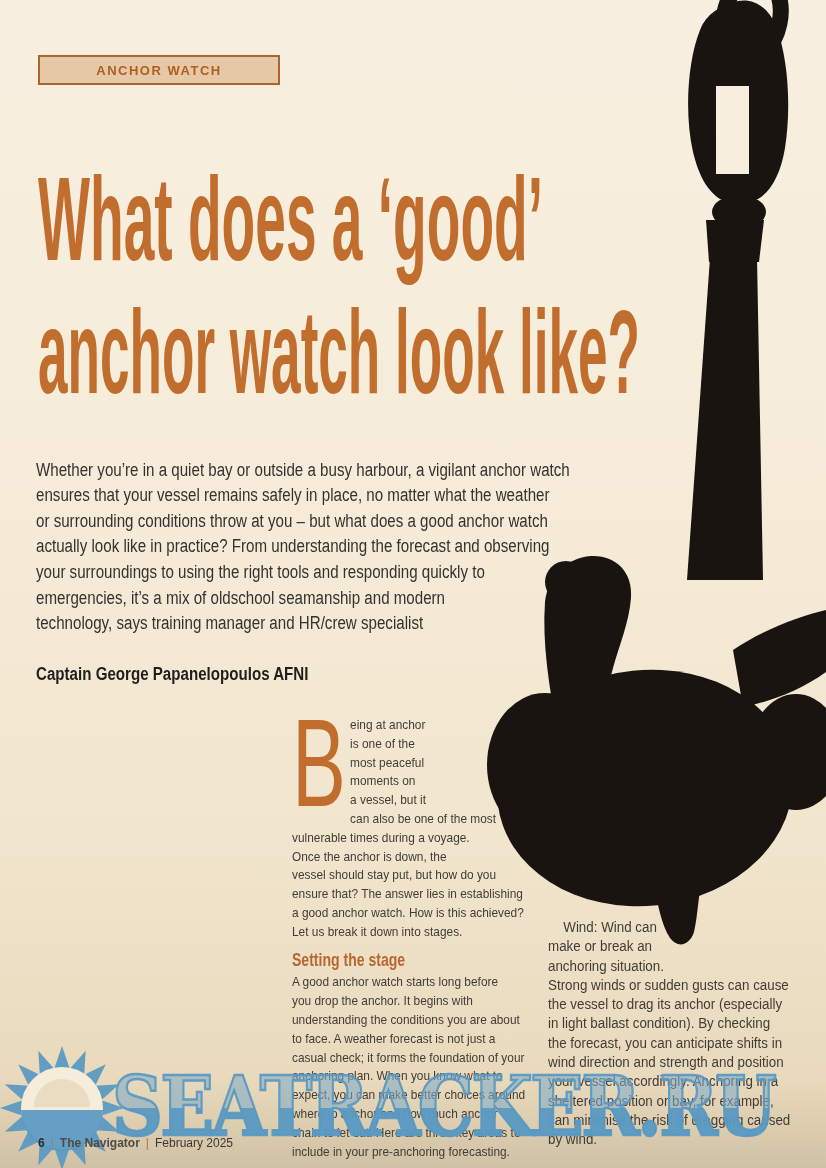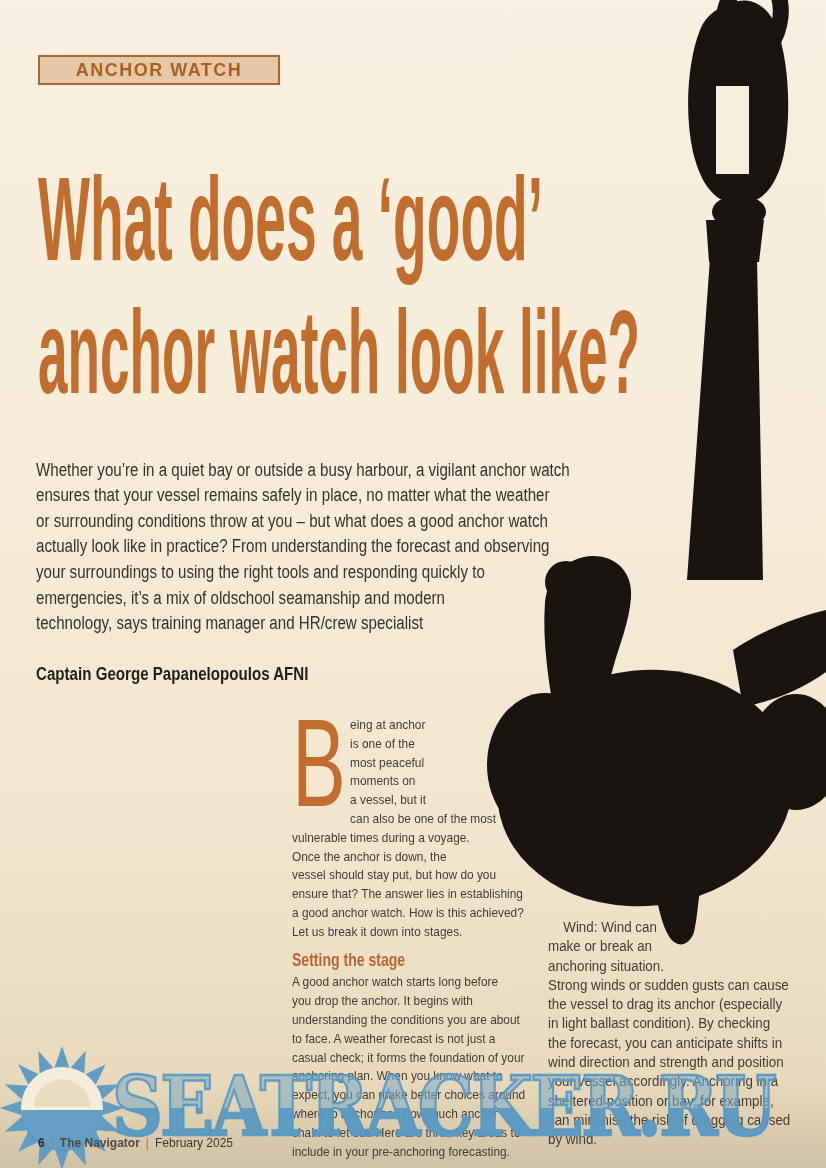--- a/index.html
+++ b/index.html
@@ -4,21 +4,21 @@
 <style>
   html,body{margin:0;padding:0;}
   body{width:826px;height:1168px;position:relative;overflow:hidden;
        font-family:"Liberation Sans",sans-serif;background:#f5ead6;}
   .page{position:absolute;inset:0;
         background:linear-gradient(180deg,#f8efe0 0%,#f6ecd9 40%,#f1e5cd 72%,#e9dabd 92%,#e2d2b2 100%);}
   .haze{position:absolute;left:0;right:0;top:1080px;height:88px;
         background:linear-gradient(180deg,rgba(130,118,96,0) 0%,rgba(130,118,96,0.10) 60%,rgba(120,115,108,0.18) 100%);}
   .badge{position:absolute;left:38px;top:55px;width:238px;height:26px;
          border:2px solid #a8672f;background:#e7c8a6;display:flex;align-items:center;justify-content:center;}
-  .badge span{color:#ad5f1f;font-weight:bold;font-size:18px;letter-spacing:1.5px;}
+  .badge span{color:#ad5f1f;font-weight:bold;font-size:13px;letter-spacing:1.5px;}
   .title-svg{position:absolute;left:30px;top:148px;}
   .intro{position:absolute;left:36px;top:432px;width:700px;transform:scale(0.84,1);transform-origin:0 0;
          font-size:18px;line-height:25.6px;color:#34322f;white-space:pre-line;}
   .intro .bold-line{font-weight:bold;color:#201e1c;white-space:normal;}
   .anchor-svg{position:absolute;left:0;top:0;z-index:2;}
   .col{position:absolute;z-index:3;color:#403c37;}
   .col-left{left:292px;top:716px;width:288px;transform:scale(0.88,1);transform-origin:0 0;
             font-size:13.5px;line-height:18.8px;}
   .col-right{left:548px;top:918px;width:276px;transform:scale(0.955,1);transform-origin:0 0;
              font-size:14px;line-height:19.3px;}

